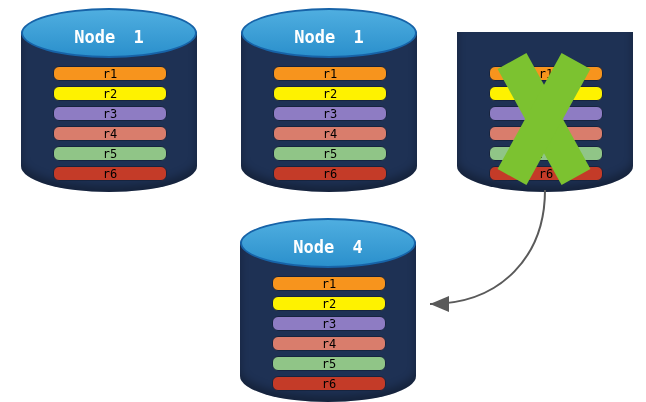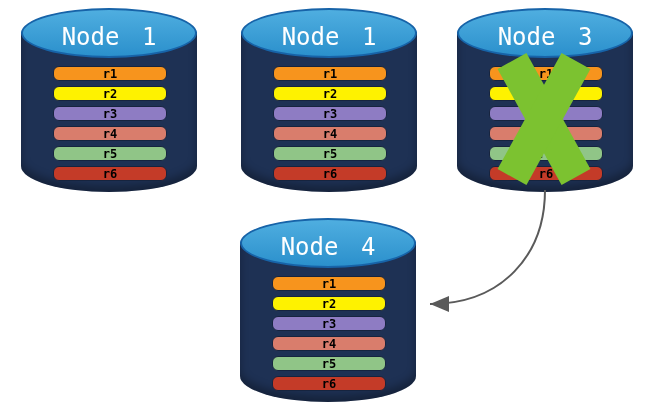--- a/index.html
+++ b/index.html
@@ -21,29 +21,29 @@
   }
   .cyl-top{
     position:absolute;left:0;top:0;width:176px;height:50px;
     border-radius:50%;box-sizing:border-box;
     border:2px solid #1763A8;
     background:linear-gradient(#4FAEE0,#2B90CC);
     display:flex;align-items:center;justify-content:center;
     z-index:2;
   }
   .cyl-title{
-    color:#ffffff;font-weight:normal;font-size:24px;line-height:1;
+    color:#ffffff;font-weight:bold;font-size:17px;line-height:1;
     word-spacing:8px;white-space:pre;margin-top:8px;
   }
   .bars{position:absolute;left:32px;top:58px;width:114px;z-index:3;}
   .bar{
     height:13px;margin-bottom:5px;border-radius:6px;
     border:1px solid #16243F;box-sizing:content-box;
     display:flex;align-items:center;justify-content:center;
-    font-weight:bold;font-size:12px;line-height:1;color:#000000;
+    font-weight:normal;font-size:12px;line-height:1;color:#000000;
   }
   .cross-overlay{position:absolute;left:33px;top:45px;z-index:4;}
   .arrow-overlay{position:absolute;left:0;top:0;z-index:5;pointer-events:none;}
 </style>
 </head>
 <body>
 
 <div class="canvas">
 
   <div class="cylinder node-1">
@@ -71,23 +71,20 @@
       <div class="bar" style="background: rgb(254, 242, 0);">r2</div>
       <div class="bar" style="background: rgb(142, 124, 195);">r3</div>
       <div class="bar" style="background: rgb(217, 125, 108);">r4</div>
       <div class="bar" style="background: rgb(144, 197, 135);">r5</div>
       <div class="bar" style="background: rgb(196, 59, 40);">r6</div>
     </div>
   </div>
 
   <div class="cylinder node-3">
     <div class="cyl-body" style="background: rgb(30, 49, 84);"></div>
-    <div class="cyl-top">
-      <span class="cyl-title">Node 3</span>
-    </div>
     <div class="bars">
       <div class="bar" style="background: rgb(247, 148, 29);">r1</div>
       <div class="bar" style="background: rgb(254, 242, 0);">r2</div>
       <div class="bar" style="background: rgb(142, 124, 195);">r3</div>
       <div class="bar" style="background: rgb(217, 125, 108);">r4</div>
       <div class="bar" style="background: rgb(144, 197, 135);">r5</div>
       <div class="bar" style="background: rgb(196, 59, 40);">r6</div>
     </div>
     <svg class="cross-overlay" width="108" height="132" viewBox="0 0 108 132">
       <line x1="22" y1="8" x2="86" y2="124" stroke-width="33" stroke-linecap="butt" stroke="#7CC230"></line>

